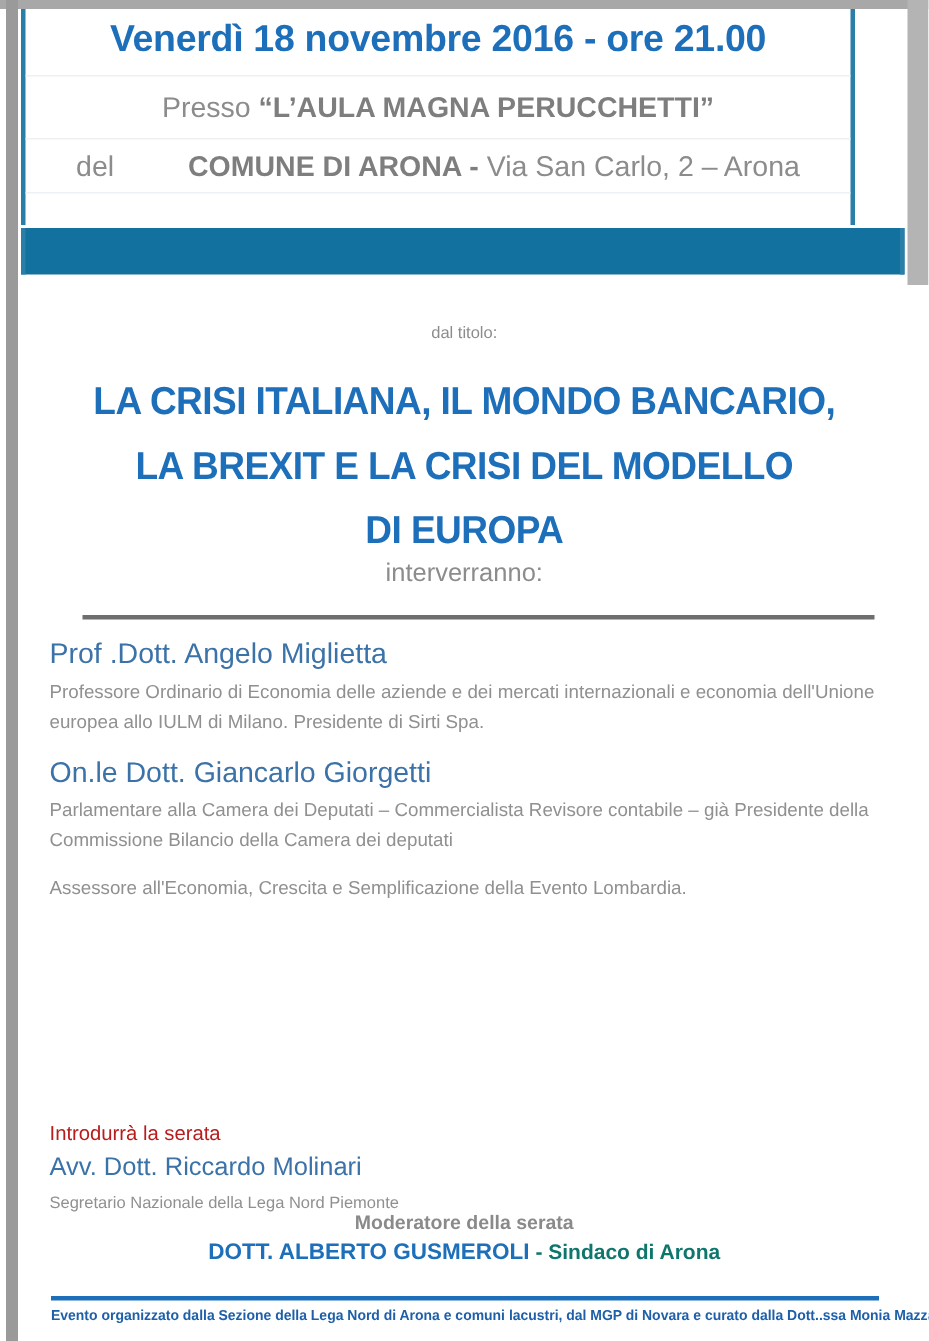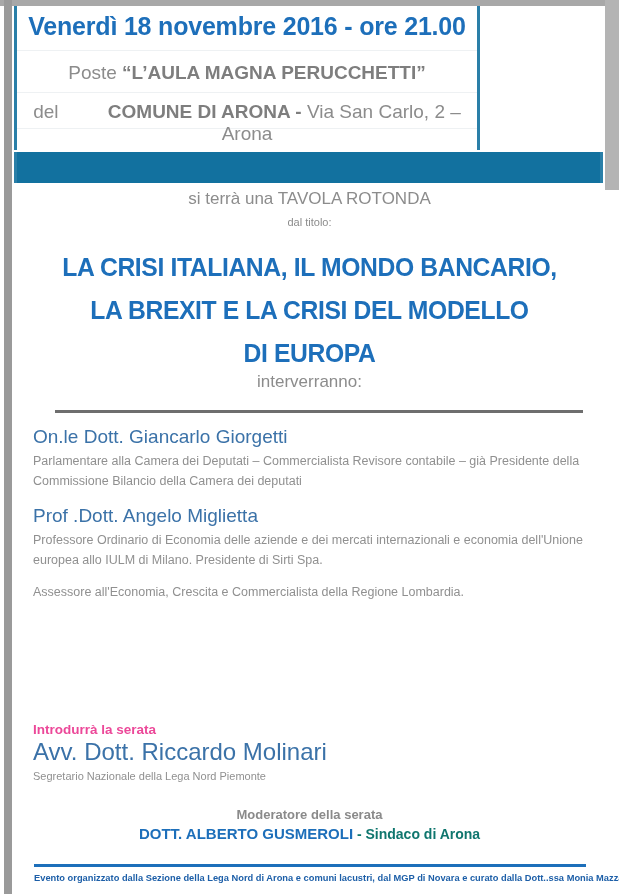--- a/index.html
+++ b/index.html
@@ -51,21 +51,21 @@
     width: 14px;
     height: 190px;
     background: #b4b4b4;
   }
 
   
   .header-card {
     position: absolute;
     left: 14px;
     top: 6px;
-    width: 466px;
+    width: 556px;
     height: 144px;
     background: #ffffff;
     border-left: 3px solid #2a7fa8;
     border-right: 3px solid #2a7fa8;
     box-sizing: border-box;
   }
   .hdr-sep {
     position: absolute;
     left: 0;
     width: 100%;
@@ -196,26 +196,27 @@
 
   
   .introducer {
     position: absolute;
     left: 33px;
     top: 721px;
     width: 560px;
   }
   .intro-label {
     font-size: 13.5px;
-    font-weight: bold;
-    color: #ec4899;
+    font-weight: normal;
+    color: #b91c1c;
     line-height: 18px;
+    margin-top: 26px;
   }
   .intro-name {
-    font-size: 24px;
+    font-size: 17px;
     color: #3b72a8;
     line-height: 26px;
   }
   .intro-desc {
     font-size: 11px;
     color: #909090;
     line-height: 19px;
     margin-top: 2px;
   }
 
@@ -279,51 +280,50 @@
   <div class="top-gray-right"></div>
   <div class="left-gutter"></div>
 
   <div class="header-card">
     <div class="hdr-sep s1"></div>
     <div class="hdr-sep s2"></div>
     <div class="hdr-sep s3"></div>
 
     <div class="date-line">Venerdì 18 novembre 2016 - ore 21.00</div>
 
-    <div class="venue-line"><span>Poste </span><b>“L’AULA MAGNA PERUCCHETTI”</b></div>
+    <div class="venue-line"><span>Presso </span><b>“L’AULA MAGNA PERUCCHETTI”</b></div>
 
     <div class="address-line"><span>del </span><b>COMUNE DI ARONA -</b><span> Via San Carlo, 2 – Arona</span></div>
   </div>
 
   <div class="blue-bar"></div>
 
-  <div class="intro-1">si terrà una TAVOLA ROTONDA</div>
   <div class="intro-2">dal titolo:</div>
 
   <div class="big-title">
     <span class="tl">LA CRISI ITALIANA, IL MONDO BANCARIO,</span>
     <span class="tl">LA BREXIT E LA CRISI DEL MODELLO</span>
     <span class="tl">DI EUROPA</span>
   </div>
 
   <div class="interverranno">interverranno:</div>
 
   <div class="divider"></div>
 
   <div class="speakers">
+    <div class="speaker">
+      <div class="sp-name">Prof .Dott. Angelo Miglietta</div>
+      <div class="sp-desc">Professore Ordinario di Economia delle aziende e dei mercati  internazionali e economia dell'Unione europea allo IULM di Milano. Presidente di Sirti Spa.</div>
+    </div>
     <div class="speaker">
       <div class="sp-name">On.le Dott. Giancarlo Giorgetti</div>
       <div class="sp-desc">Parlamentare alla Camera dei Deputati – Commercialista Revisore contabile – già Presidente della Commissione Bilancio della Camera dei deputati</div>
     </div>
     <div class="speaker">
-      <div class="sp-name">Prof .Dott. Angelo Miglietta</div>
-      <div class="sp-desc">Professore Ordinario di Economia delle aziende e dei mercati  internazionali e economia dell'Unione europea allo IULM di Milano. Presidente di Sirti Spa.</div>
-    </div>
-    <div class="speaker">
-      <div class="sp-desc">Assessore all'Economia, Crescita e Commercialista della Regione Lombardia.</div>
+      <div class="sp-desc">Assessore all'Economia, Crescita e Semplificazione della Evento Lombardia.</div>
     </div>
   </div>
 
   <div class="introducer">
     <div class="intro-label">Introdurrà la serata</div>
     <div class="intro-name">Avv. Dott. Riccardo Molinari</div>
     <div class="intro-desc">Segretario Nazionale della Lega Nord Piemonte</div>
   </div>
 
   <div class="moderator">

